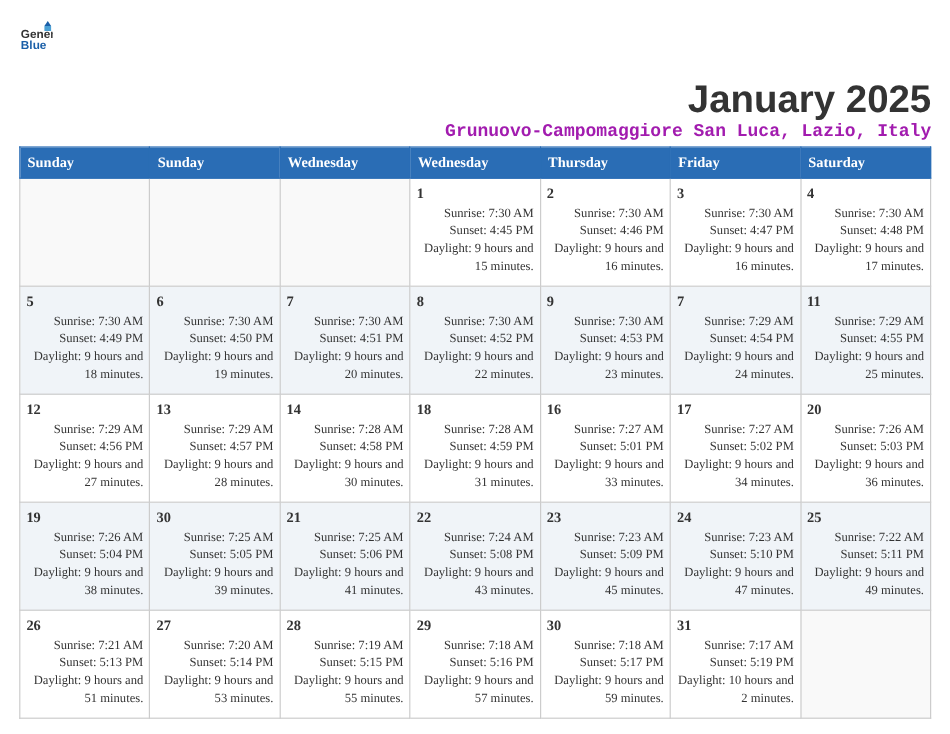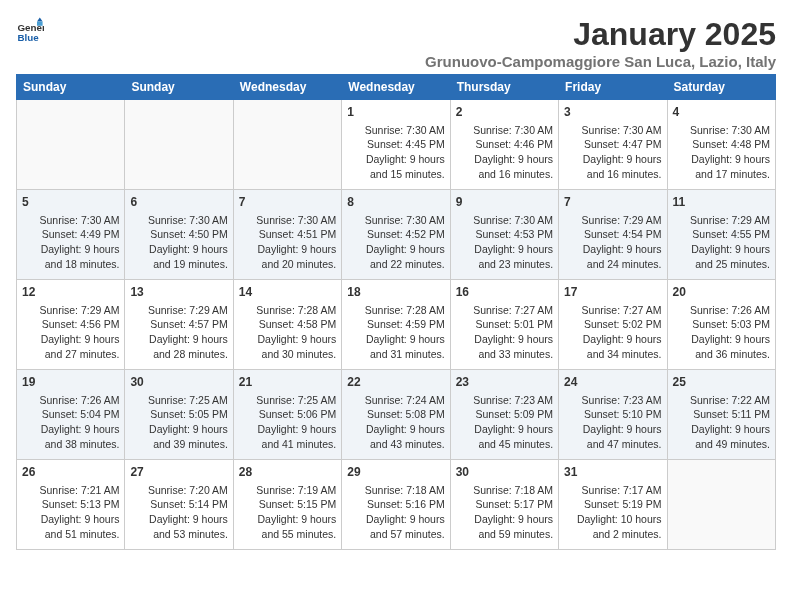--- a/index.html
+++ b/index.html
@@ -25,30 +25,33 @@
       width: 28px;
       height: 28px;
     }
     .title-block {
       text-align: right;
     }
     .month-title {
       font-size: 32px;
       font-weight: bold;
       color: #333;
+      margin-top: 48px;
     }
     .subtitle {
       font-size: 15px;
-      color: #737373;
-      font-weight: bold;
+      color: #a21caf;
+      font-weight: bold;
+      font-family: Liberation Mono, monospace;
     }
     table {
       width: 100%;
       border-collapse: collapse;
       font-size: 11px;
+      font-family: Liberation Serif, serif;
     }
     thead tr th {
       background: #2a6db5;
       color: #fff;
       padding: 5px 6px;
       text-align: left;
       font-size: 12px;
       font-weight: bold;
       border: 1px solid #2a6db5;
     }

